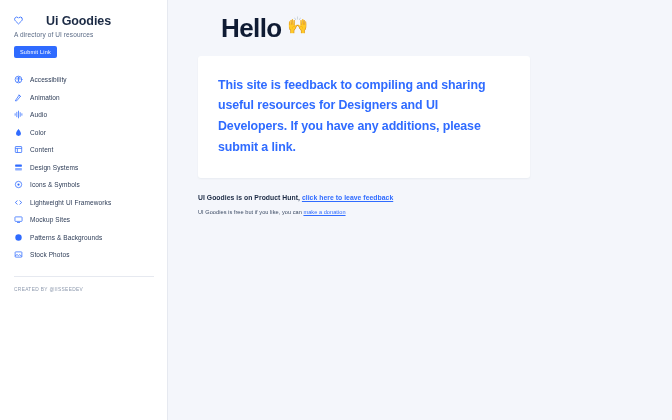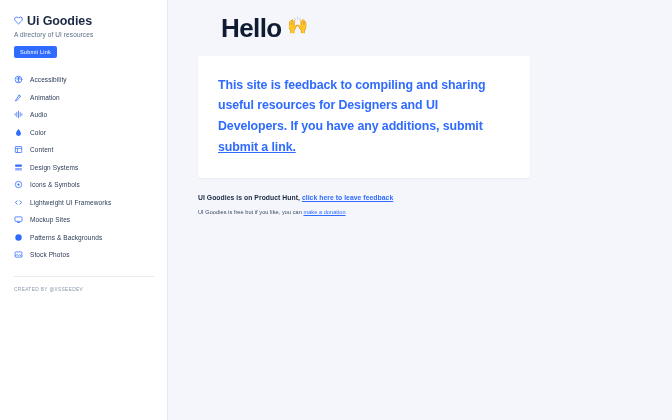--- a/index.html
+++ b/index.html
@@ -21,21 +21,21 @@
     height: 420px;
     background: #ffffff;
     border-right: 1px solid #e6e9f0;
     padding: 14px 14px 0 14px;
     position: relative;
     flex: 0 0 168px;
   }
   .brand {
     display: flex;
     align-items: center;
-    gap: 4px;
+    gap: 23px;
     text-align: right;
   }
   .brand-heart {
     color: #2f6bff;
     font-size: 11px;
     line-height: 1;
   }
   .brand-title {
     font-size: 12.5px;
     font-weight: bold;
@@ -141,21 +141,20 @@
   }
   .card-text {
     font-size: 12.4px;
     font-weight: bold;
     line-height: 1.68;
     color: #2f6bff;
     letter-spacing: -0.1px;
   }
   .card-link {
     color: #2f6bff;
-    text-decoration: underline;
     cursor: pointer;
   }
 
   .promo {
     margin-top: 16px;
     font-size: 6.8px;
     font-weight: bold;
     color: #1b2a44;
     letter-spacing: 0.05px;
   }
@@ -316,21 +315,21 @@
     <div class="hello-row">
       <span class="hello">Hello</span>
       <span class="hello-emoji">🙌</span>
     </div>
 
     <section class="card">
       <p class="card-text">
         <span>This site is feedback to compiling and</span>
         <span>sharing useful resources for Designers and</span>
         <span>UI Developers. If you have any additions,</span>
-        <span>submit </span><a class="card-link">submit a link.</a>
+        <span>please </span><a class="card-link">submit a link.</a>
       </p>
     </section>
 
     <p class="promo">
       <span>UI Goodies is on Product Hunt, </span><a>click here to leave feedback</a>
     </p>
 
     <p class="donate">
       <span>UI Goodies is free but if you like, you can </span><a>make a donation</a>
     </p>

